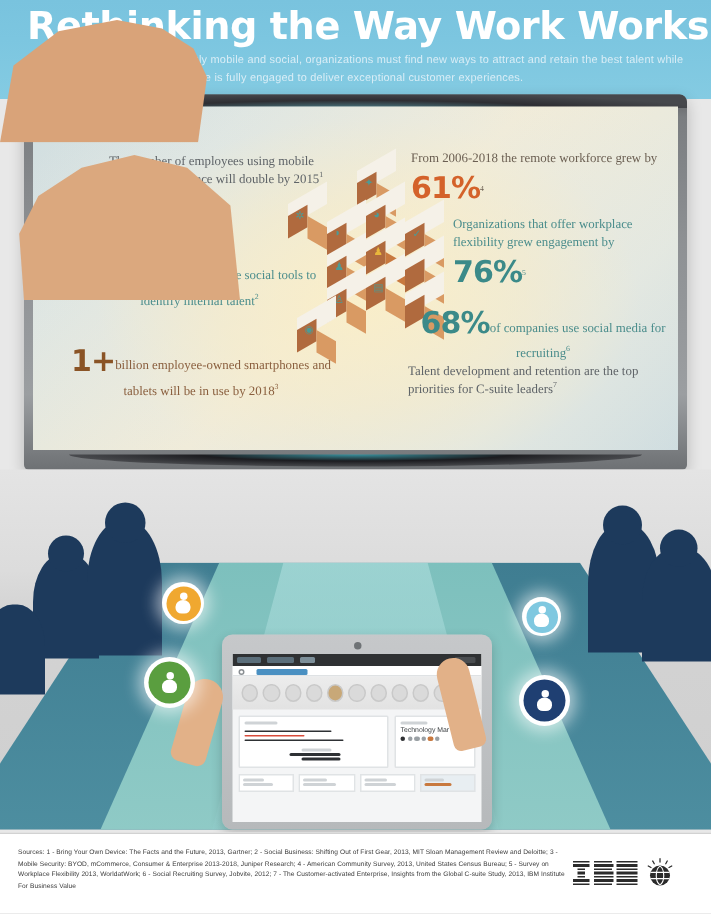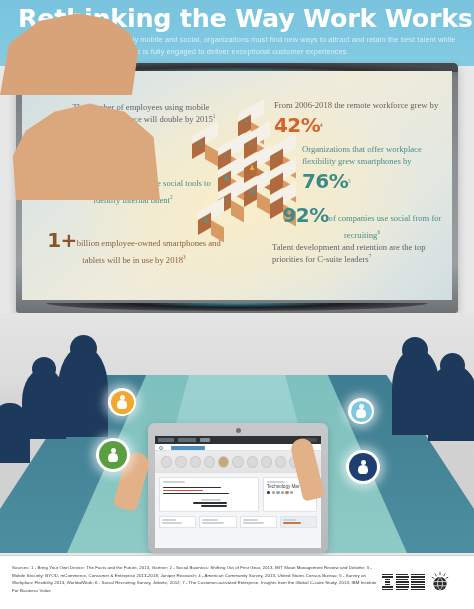--- a/index.html
+++ b/index.html
@@ -295,30 +295,30 @@
       <div class="stat stat-text" id="stat-2">
         <span class="bignum num-teal">45%</span><span>of companies use social tools to identify internal talent</span><span class="sup">2</span>
       </div>
 
       <div class="stat stat-text" id="stat-3">
         <span class="bignum num-brown">1+</span><span>billion employee-owned smartphones and tablets will be in use by 2018</span><span class="sup">3</span>
       </div>
 
       <div class="stat stat-text" id="stat-4">
         <span>From 2006-2018 the remote workforce grew by</span>
-        <span class="bignum num-orange">42%</span><span class="sup">4</span>
+        <span class="bignum num-orange">61%</span><span class="sup">4</span>
       </div>
 
       <div class="stat stat-text" id="stat-5">
-        <span>Organizations that offer workplace flexibility grew smartphones by</span>
+        <span>Organizations that offer workplace flexibility grew engagement by</span>
         <span class="bignum num-teal">76%</span><span class="sup">5</span>
       </div>
 
       <div class="stat stat-text" id="stat-6">
-        <span class="bignum num-teal">92%</span><span>of companies use social from for recruiting</span><span class="sup">6</span>
+        <span class="bignum num-teal">68%</span><span>of companies use social media for recruiting</span><span class="sup">6</span>
       </div>
 
       <div class="stat stat-text" id="stat-7">
         <span>Talent development and retention are the top priorities for C-suite leaders</span><span class="sup">7</span>
       </div>
 
     </div>
     <div id="tv-bottom-shadow"></div>
   </div>
 

